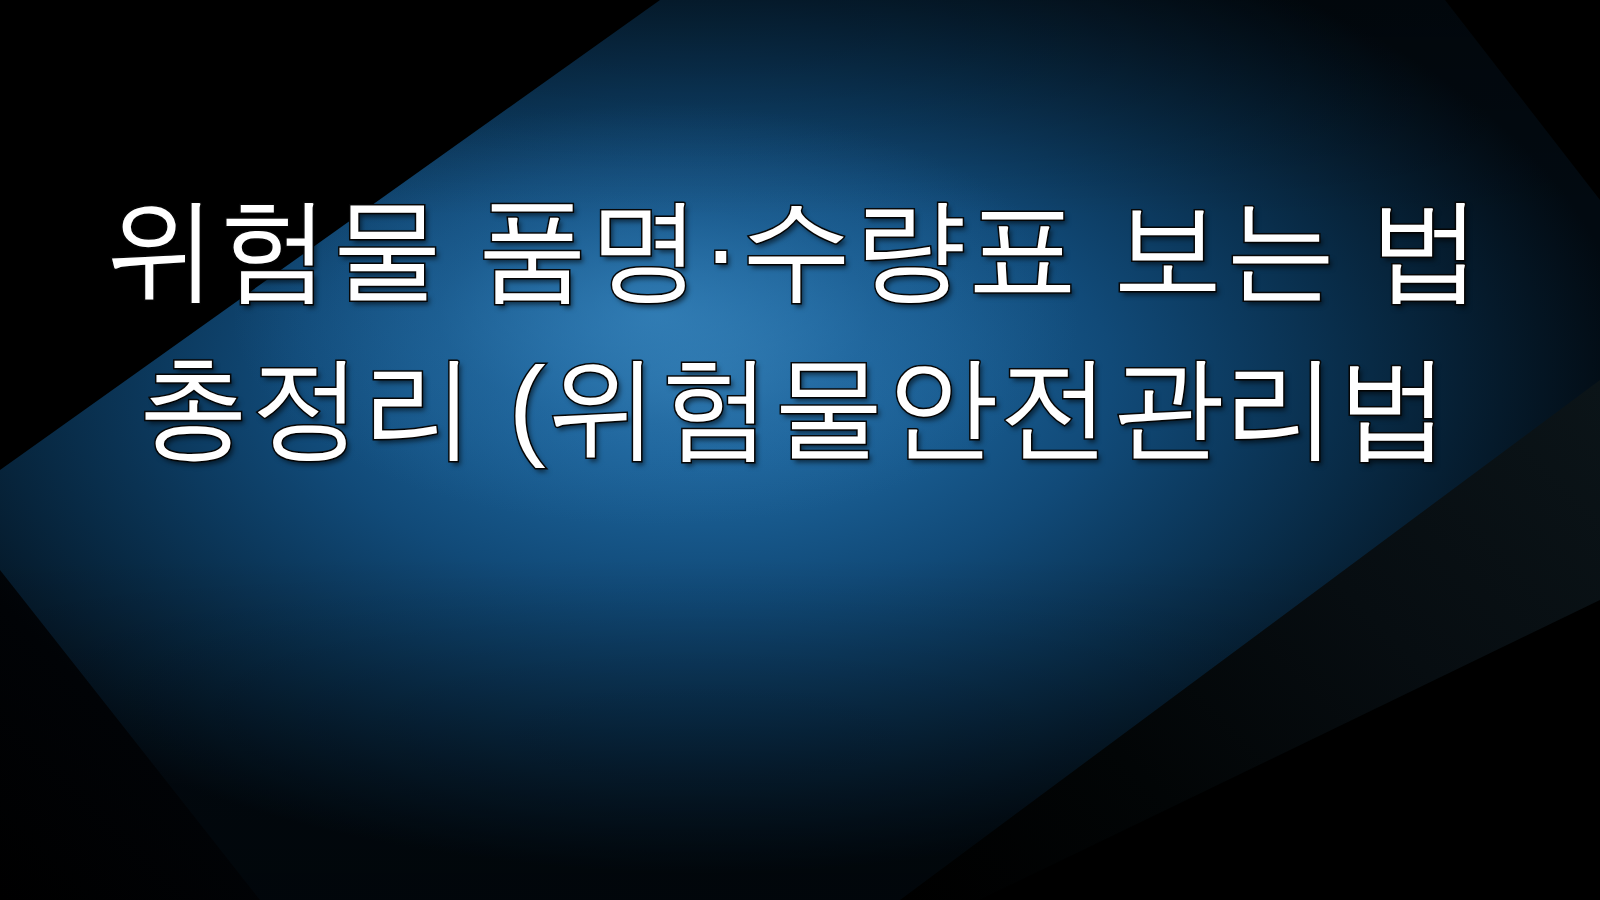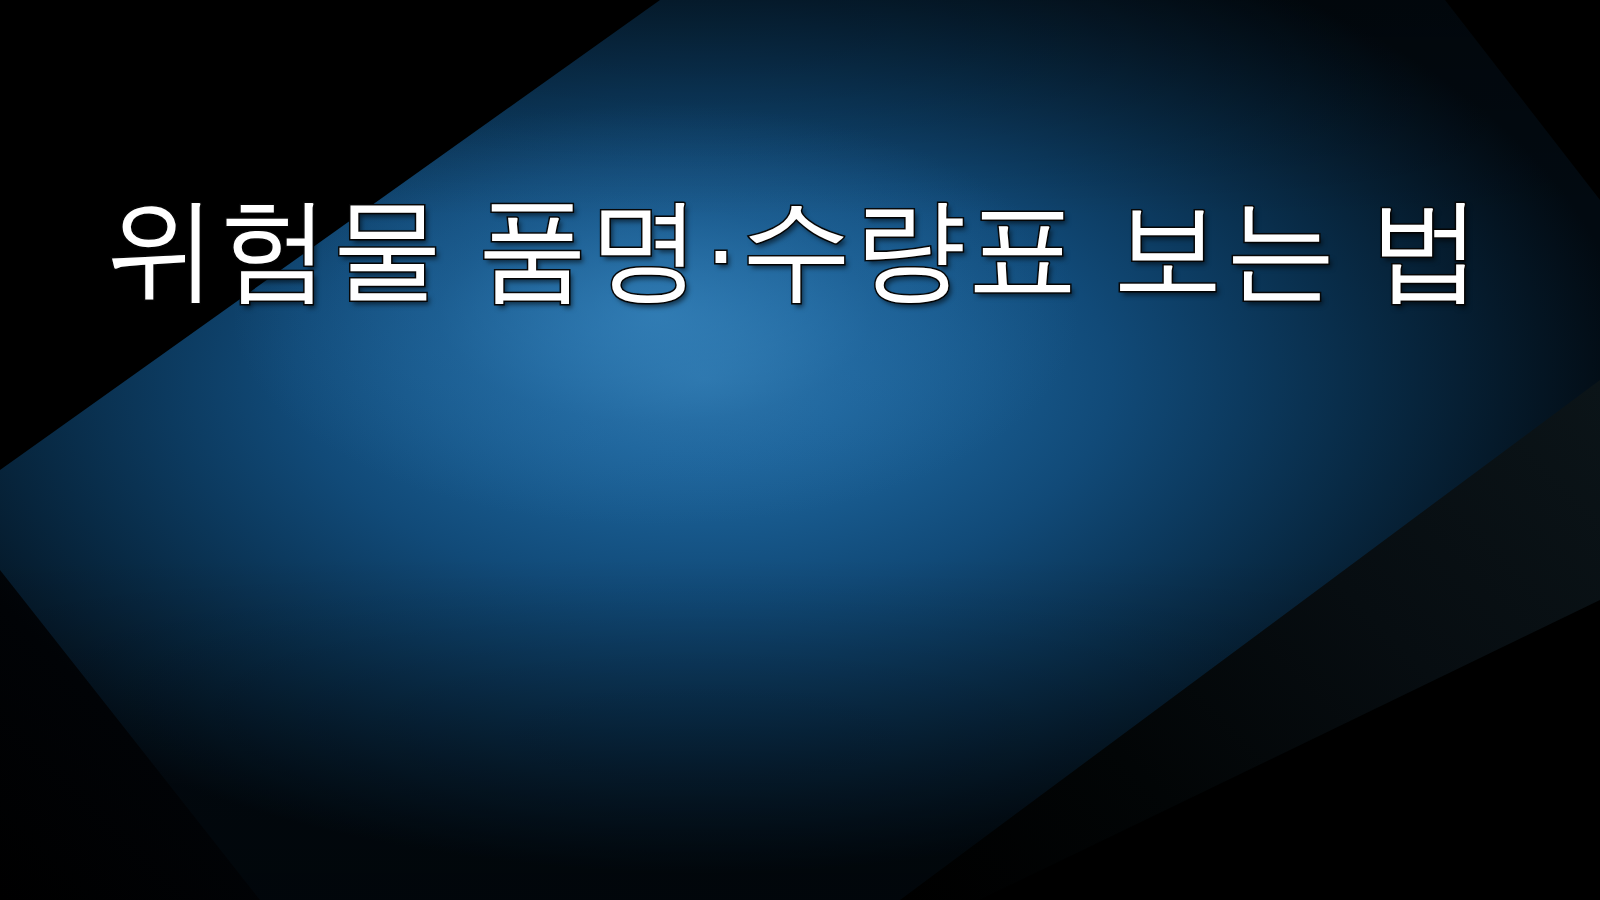--- a/index.html
+++ b/index.html
@@ -151,15 +151,16 @@
   <div class="bg-vignette"></div>
 
   <div class="wedge wedge-tl"></div>
   <div class="wedge wedge-tr"></div>
   <div class="wedge wedge-bl"></div>
   <div class="wedge wedge-br"></div>
   <div class="wedge wedge-br2"></div>
 
   <div class="title-block">
     <span class="title-line">위험물 품명·수량표 보는 법</span>
+    <span class="title-line">총정리 (위험물안전관리법</span>
   </div>
 
 </div>
 
 </body></html>

